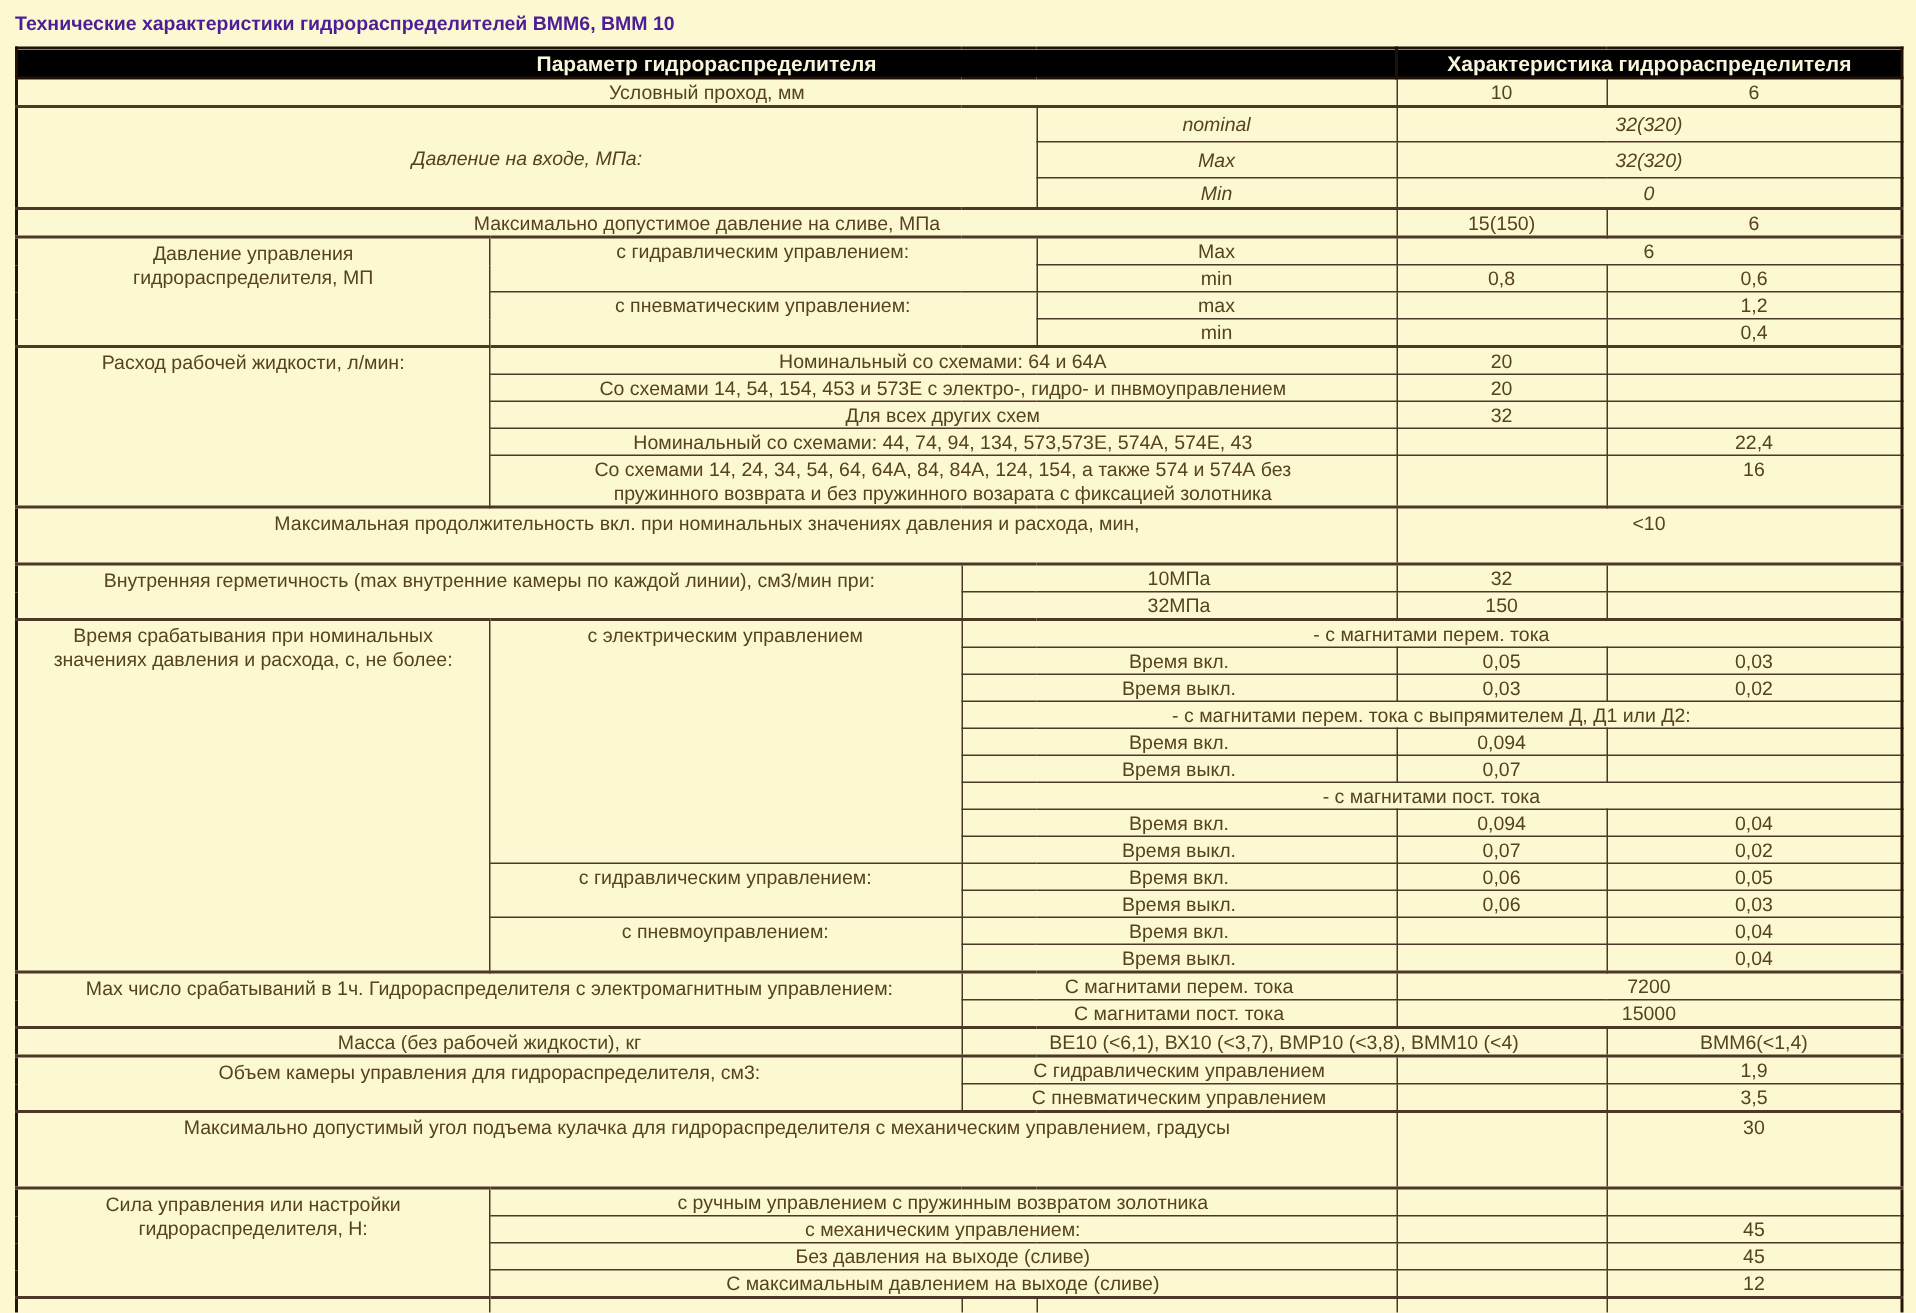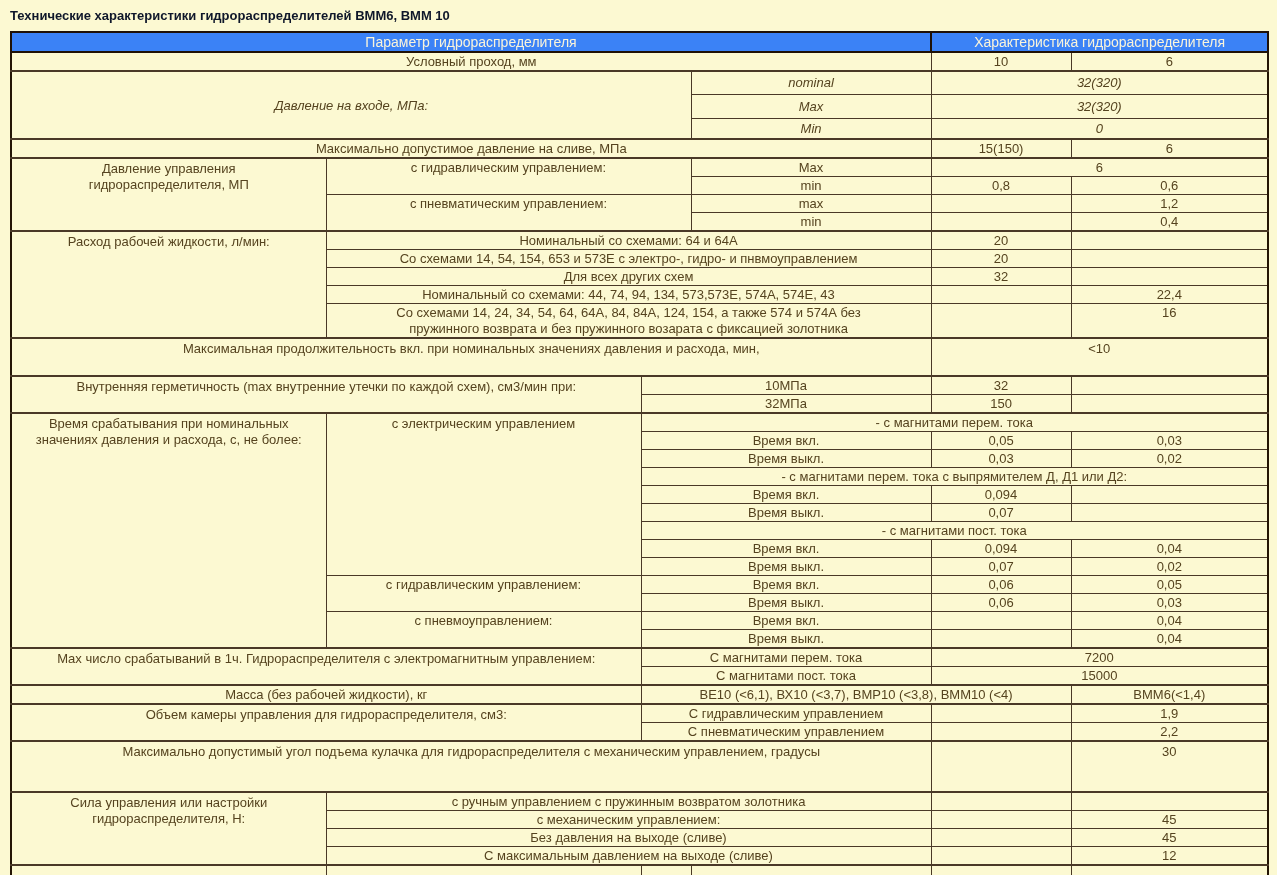--- a/index.html
+++ b/index.html
@@ -4,40 +4,40 @@
 <style>
   html,body{margin:0;padding:0;}
   body{
     width:1277px;height:875px;
     background:#fcf9d2;
     font-family:"Liberation Sans","DejaVu Sans",sans-serif;
     color:#55431f;
   }
   .page-title{
     padding:8px 0 0 10px;
-    font-size:13px;font-weight:bold;color:#0f172a;
+    font-size:13px;font-weight:bold;color:#4c1d95;
     height:23px;
   }
   table.spec{
     border-collapse:collapse;table-layout:fixed;
     width:1257px;margin-left:10px;
     border:2px solid #241505;
     background:#fcf9d2;
   }
   td{
     border:1px solid #4a3927;
     padding:1px 3px 0 3px;
     vertical-align:top;text-align:center;
     font-size:13px;line-height:16px;color:#55431f;
     overflow:hidden;
   }
   tr.sec > td{border-top-width:2px;}
   td.hd{
-    background:#3b82f6;color:#faf4da;
-    font-weight:normal;font-size:14px;line-height:17px;
+    background:#000000;color:#faf4da;
+    font-weight:bold;font-size:14px;line-height:17px;
     border:2px solid #1f1106;
   }
   td.hd.right{border-left:2px solid #fcf9d2;}
   td.pre{white-space:pre-line;}
   tr.vmid > td{vertical-align:middle;font-style:italic;}
   td.top{vertical-align:top;padding-top:2px;}
   tr.h16 td{height:13px;} tr.h17{height:17px;padding-left:37px;} tr.h18{height:18px;}
   tr.h19{height:19px;} tr.h21{height:21px;} tr.h23{height:23px;}
   tr.h24{height:24px;} tr.h33{height:33px;} tr.h38{height:38px;margin-left:32px;}
   tr.h51{height:51px;padding-left:44px;}
@@ -113,21 +113,21 @@
     <td>0,4</td>
   </tr>
 
   <tr class="h18 sec">
     <td class="top" rowspan="5">Расход рабочей жидкости, л/мин:</td>
     <td colspan="3">Номинальный со схемами: 64 и 64А</td>
     <td>20</td>
     <td></td>
   </tr>
   <tr class="h18">
-    <td colspan="3">Со схемами 14, 54, 154, 653 и 573Е с электро-, гидро- и пнвмоуправлением</td>
+    <td colspan="3">Со схемами 14, 54, 154, 453 и 573Е с электро-, гидро- и пнвмоуправлением</td>
     <td>20</td>
     <td></td>
   </tr>
   <tr class="h18">
     <td colspan="3">Для всех других схем</td>
     <td>32</td>
     <td></td>
   </tr>
   <tr class="h18">
     <td colspan="3">Номинальный со схемами: 44, 74, 94, 134, 573,573Е, 574А, 574Е, 43</td>
@@ -140,21 +140,21 @@
     <td></td>
     <td>16</td>
   </tr>
 
   <tr class="h38 sec">
     <td class="top" colspan="4">Максимальная продолжительность вкл. при номинальных значениях давления и расхода, мин,</td>
     <td class="top" colspan="2">&lt;10</td>
   </tr>
 
   <tr class="h18 sec">
-    <td class="top" rowspan="2" colspan="2">Внутренняя герметичность (max внутренние утечки по каждой схем), см3/мин при:</td>
+    <td class="top" rowspan="2" colspan="2">Внутренняя герметичность (max внутренние камеры по каждой линии), см3/мин при:</td>
     <td colspan="2">10МПа</td>
     <td>32</td>
     <td></td>
   </tr>
   <tr class="h18">
     <td colspan="2">32МПа</td>
     <td>150</td>
     <td></td>
   </tr>
 
@@ -241,21 +241,21 @@
 
   <tr class="h18 sec">
     <td class="top" rowspan="2" colspan="2">Объем камеры управления для гидрораспределителя, см3:</td>
     <td colspan="2">С гидравлическим управлением</td>
     <td></td>
     <td>1,9</td>
   </tr>
   <tr class="h18">
     <td colspan="2">С пневматическим управлением</td>
     <td></td>
-    <td>2,2</td>
+    <td>3,5</td>
   </tr>
 
   <tr class="h51 sec">
     <td class="top" colspan="4">Максимально допустимый угол подъема кулачка для гидрораспределителя с механическим управлением, градусы</td>
     <td></td>
     <td class="top">30</td>
   </tr>
 
   <tr class="h18 sec">
     <td class="top pre" rowspan="4">Сила управления или настройки

